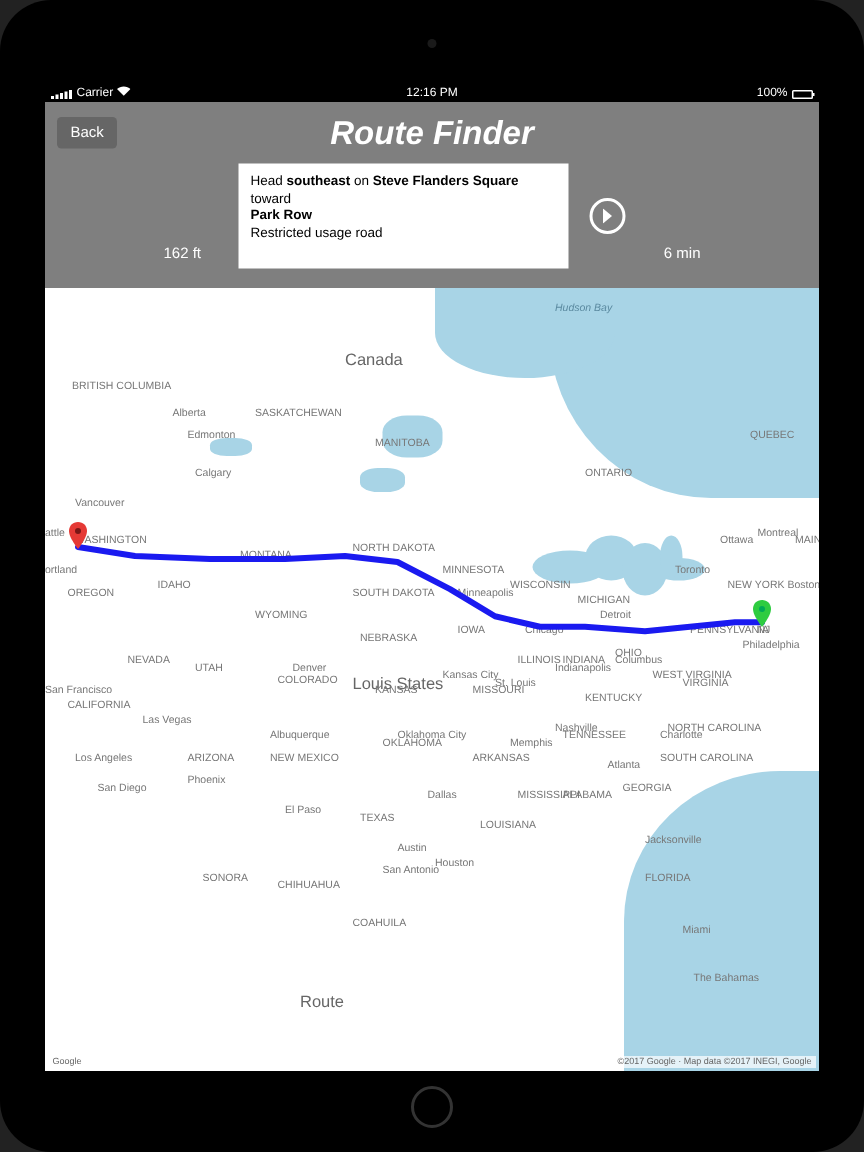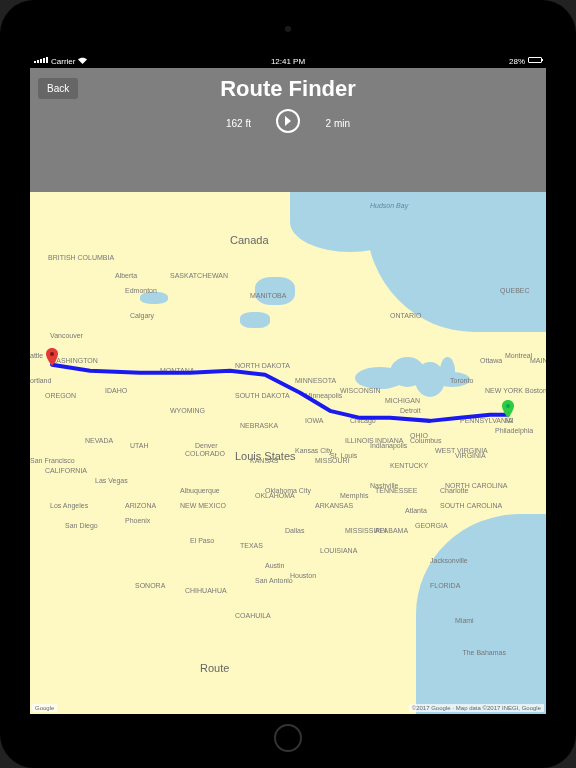--- a/index.html
+++ b/index.html
@@ -50,21 +50,21 @@
   .status-bar {
     height: 14px;
     background: #000;
     color: #fff;
     font-size: 8px;
     display: flex;
     align-items: center;
     justify-content: space-between;
     padding: 0 4px;
   }
-  .status-left, .status-right { display: flex; align-items: flex-start; gap: 3px; }
+  .status-left, .status-right { display: flex; align-items: flex-end; gap: 3px; }
   .status-center { position: absolute; left: 50%; transform: translateX(-50%); }
   .bars { display: inline-flex; gap: 1px; align-items: flex-end; }
   .bars span { width: 2px; background: #fff; }
   .bars span:nth-child(1){height:2px}.bars span:nth-child(2){height:3px}
   .bars span:nth-child(3){height:4px}.bars span:nth-child(4){height:5px}
   .bars span:nth-child(5){height:6px}
   .battery {
     width: 14px; height: 6px; border: 1px solid #fff; border-radius: 1px;
     position: relative;
   }
@@ -86,20 +86,21 @@
     cursor: pointer;
   }
   .title {
     position: absolute;
     top: 8px;
     left: 50%;
     transform: translateX(-50%);
     color: #fff;
     font-size: 22px;
     font-weight: 600;
+    font-style: italic;
   }
   .instruction-row {
     display: flex;
     align-items: center;
     justify-content: center;
     gap: 14px;
     margin-top: 10px;
   }
   .distance, .duration {
     color: #fff;
@@ -126,21 +127,21 @@
     align-self: center;
     color: #fff;
     cursor: pointer;
   }
   .next-btn svg { width: 10px; height: 10px; }
 
   .map {
     position: absolute;
     left: 0; right: 0; bottom: 0;
     top: 138px;
-    background: #fef9c3;
+    background: #ffffff;
     overflow: hidden;
   }
   .ocean {
     position: absolute;
     background: #a8d4e6;
   }
   .lake {
     position: absolute;
     background: #a8d4e6;
     border-radius: 50%;
@@ -189,39 +190,44 @@
             <span></span>
             <span></span>
         </span>
         <span>Carrier</span>
         <span>
           <svg width="9" height="7" viewBox="0 0 12 9">
               <path fill="#fff" d="M6 9L0 3C3 0 9 0 12 3Z"></path>
             </svg>
         </span>
       </div>
-      <div class="status-center">12:41 PM</div>
+      <div class="status-center">12:16 PM</div>
       <div class="status-right">
-        <span>28%</span>
+        <span>100%</span>
         <span class="battery"><span class="battery-fill"></span></span>
       </div>
     </div>
 
     <div class="header">
       <button class="back-btn">Back</button>
       <div class="title">Route Finder</div>
 
       <div class="instruction-row">
         <div class="distance">162 ft</div>
+        <div class="instruction-card">
+          <span>Head </span><b>southeast</b><span> on </span><b>Steve Flanders Square</b><span> toward </span><br>
+          <b>Park Row</b><br>
+          <span>Restricted usage road</span>
+        </div>
         <div class="next-btn">
           <svg viewBox="0 0 10 10">
               <path d="M2 0 L8 5 L2 10 Z" fill="#fff"></path>
             </svg>
         </div>
-        <div class="duration">2 min</div>
+        <div class="duration">6 min</div>
       </div>
     </div>
 
     <div class="map">
 
       <div class="ocean" style="right:0;top:0;width:180px;height:140px;border-bottom-left-radius:60% 80%"></div>
       <div class="ocean" style="right:0;bottom:0;width:130px;height:200px;border-top-left-radius:80% 50%"></div>
       <div class="ocean" style="left:260px;top:0;width:120px;height:60px;border-radius:0 0 50% 50%"></div>
       <div class="lake" style="left:325px;top:175px;width:50px;height:22px"></div>
       <div class="lake" style="left:360px;top:165px;width:35px;height:30px"></div>

